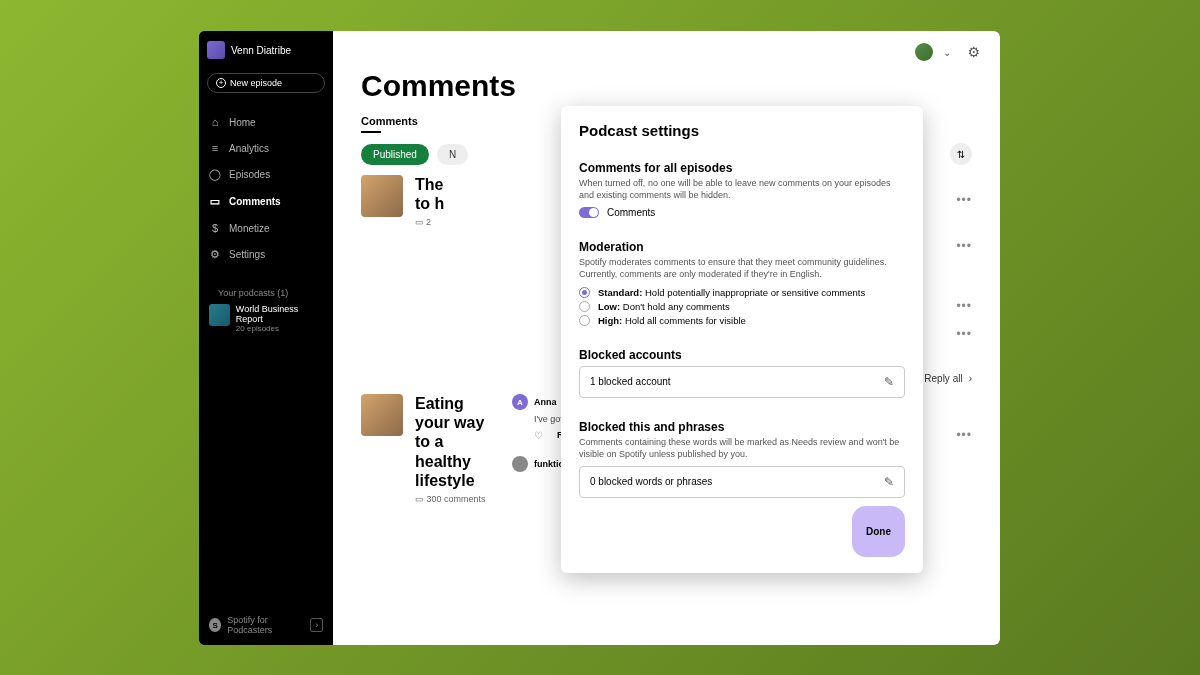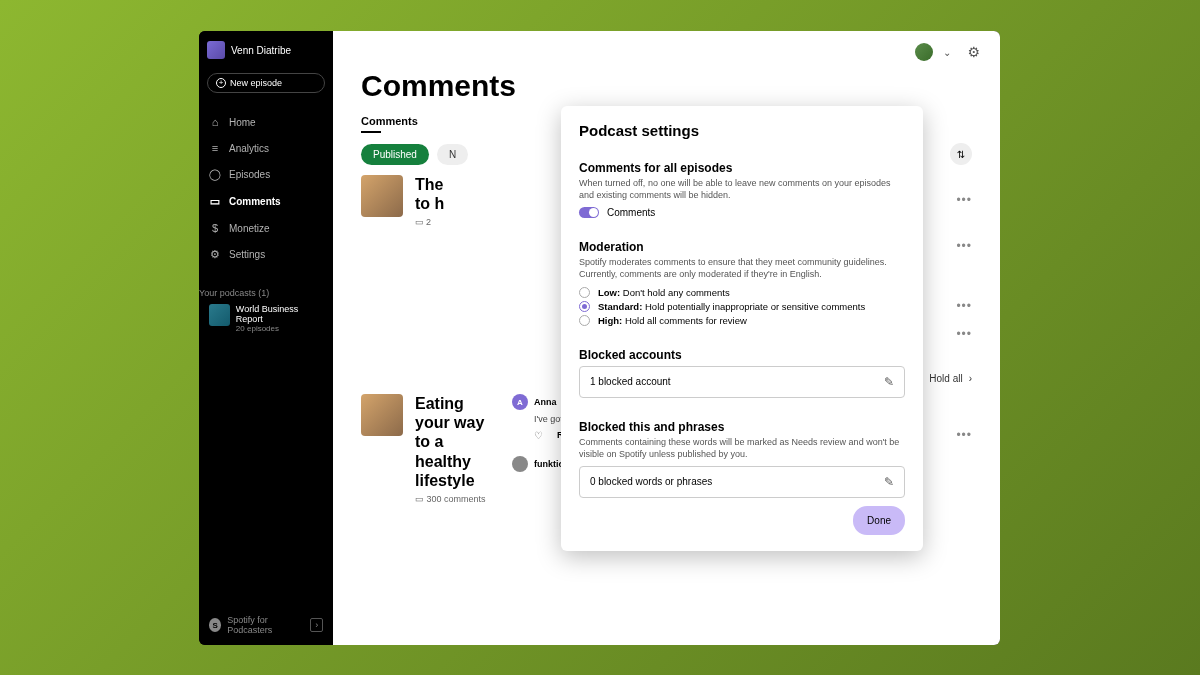--- a/index.html
+++ b/index.html
@@ -9,21 +9,21 @@
   .sidebar { width: 134px; background: #000; color: #b3b3b3; display: flex; flex-direction: column; font-size: 10px; }
   .profile { display: flex; align-items: center; gap: 6px; padding: 10px 8px; }
   .profile-avatar { width: 18px; height: 18px; border-radius: 3px; background: linear-gradient(135deg,#7a6bd4,#5a4aa8); }
   .profile-name { color: #fff; font-size: 10px; font-weight: 400; }
   .new-ep { display: inline-flex; align-items: center; gap: 4px; margin: 4px 8px 12px; padding: 4px 8px; border: 1px solid #444; border-radius: 12px; color: #fff; font-size: 9px; }
   .new-ep-ico { width: 10px; height: 10px; border: 1px solid #fff; border-radius: 50%; display: inline-flex; align-items: center; justify-content: center; font-size: 8px; line-height: 1; }
   .nav { padding: 4px 0; }
   .nav-item { display: flex; align-items: center; gap: 8px; padding: 7px 10px; color: #b3b3b3; cursor: pointer; }
   .nav-item.active { color: #fff; font-weight: 600; }
   .nav-ico { width: 12px; display: flex; justify-content: center; font-size: 11px; }
-  .podcasts-label { padding: 16px 0 6px; font-size: 9px; color: #888; }
+  .podcasts-label { padding: 16px 19px 6px; font-size: 9px; color: #888; }
   .podcast-item { display: flex; gap: 6px; padding: 0 10px; }
   .podcast-art { width: 22px; height: 22px; border-radius: 3px; background: linear-gradient(135deg,#2a7a8c,#135a6c); }
   .podcast-title { color: #fff; font-size: 9px; }
   .podcast-sub { color: #888; font-size: 8px; }
   .sidebar-footer { margin-top: auto; padding: 10px; display: flex; align-items: center; gap: 6px; color: #888; font-size: 9px; }
   .spotify-ico { width: 14px; height: 14px; border-radius: 50%; background: #888; display: inline-flex; align-items: center; justify-content: center; color: #000; font-weight: bold; font-size: 8px; }
   .expand-ico { margin-left: auto; width: 14px; height: 14px; border: 1px solid #555; border-radius: 2px; display: inline-flex; align-items: center; justify-content: center; font-size: 9px; }
   
   .main { flex: 1; background: #fff; display: flex; flex-direction: column; position: relative; overflow: hidden; }
   .topbar { display: flex; justify-content: flex-end; align-items: center; gap: 10px; padding: 12px 20px 0; }
@@ -70,21 +70,21 @@
   .toggle::after { content: ""; position: absolute; right: 1px; top: 1px; width: 9px; height: 9px; border-radius: 50%; background: #fff; }
   .toggle-label { font-size: 10px; }
   .radio-row { display: flex; align-items: center; gap: 8px; margin: 3px 0; font-size: 9.5px; }
   .radio { width: 11px; height: 11px; border: 1.5px solid #aaa; border-radius: 50%; flex-shrink: 0; position: relative; }
   .radio.sel { border-color: #7f6bd4; }
   .radio.sel::after { content: ""; position: absolute; inset: 2px; border-radius: 50%; background: #7f6bd4; }
   .radio-row b { font-weight: 700; }
   .input-box { border: 1px solid #ccc; border-radius: 4px; padding: 8px 10px; display: flex; align-items: center; justify-content: space-between; margin: 4px 0 8px; font-size: 10px; }
   .pencil { font-size: 12px; color: #555; }
   .done-row { display: flex; justify-content: flex-end; margin-top: 6px; }
-  .done-btn { background: #c9baf7; border: none; border-radius: 14px; padding: 9px 14px; font-size: 10px; font-weight: 400; cursor: pointer; }
+  .done-btn { background: #c9baf7; border: none; border-radius: 14px; padding: 20px 14px; font-size: 10px; font-weight: 700; cursor: pointer; }
 </style>
 </head>
 <body>
 
 <div class="app-frame">
 
   <aside class="sidebar">
     <div class="profile">
       <div class="profile-avatar"></div>
       <div class="profile-name">Venn Diatribe</div>
@@ -181,21 +181,21 @@
           <div class="comment">
             <div class="c-actions">
                 <span class="c-more">•••</span>
               </div>
           </div>
         </div>
       </div>
     </div>
 
     <div class="show-all">
-      <span>Hold all</span>
+      <span>Reply all</span>
       <span>›</span>
     </div>
 
     <div class="feed">
       <div class="episode">
         <div class="ep-art"></div>
         <div class="ep-info">
           <div class="ep-title">Eating your way to a healthy lifestyle</div>
           <div class="ep-meta">
               <span>▭</span>
@@ -236,30 +236,30 @@
         <h3>Comments for all episodes</h3>
         <p>When turned off, no one will be able to leave new comments on your episodes and existing comments will be hidden.</p>
         <div class="toggle-row">
           <div class="toggle"></div>
           <span class="toggle-label">Comments</span>
         </div>
 
         <h3>Moderation</h3>
         <p>Spotify moderates comments to ensure that they meet community guidelines. Currently, comments are only moderated if they're in English.</p>
         <div class="radio-row">
+          <span class="radio sel"></span>
+          <span><b>Standard:</b><span> Hold potentially inappropriate or sensitive comments</span></span>
+        </div>
+        <div class="radio-row">
           <span class="radio"></span>
           <span><b>Low:</b><span> Don't hold any comments</span></span>
         </div>
         <div class="radio-row">
-          <span class="radio sel"></span>
-          <span><b>Standard:</b><span> Hold potentially inappropriate or sensitive comments</span></span>
-        </div>
-        <div class="radio-row">
           <span class="radio"></span>
-          <span><b>High:</b><span> Hold all comments for review</span></span>
+          <span><b>High:</b><span> Hold all comments for visible</span></span>
         </div>
 
         <h3>Blocked accounts</h3>
         <div class="input-box">
           <span>1 blocked account</span>
           <span class="pencil">✎</span>
         </div>
 
         <h3>Blocked this and phrases</h3>
         <p>Comments containing these words will be marked as Needs review and won't be visible on Spotify unless published by you.</p>

